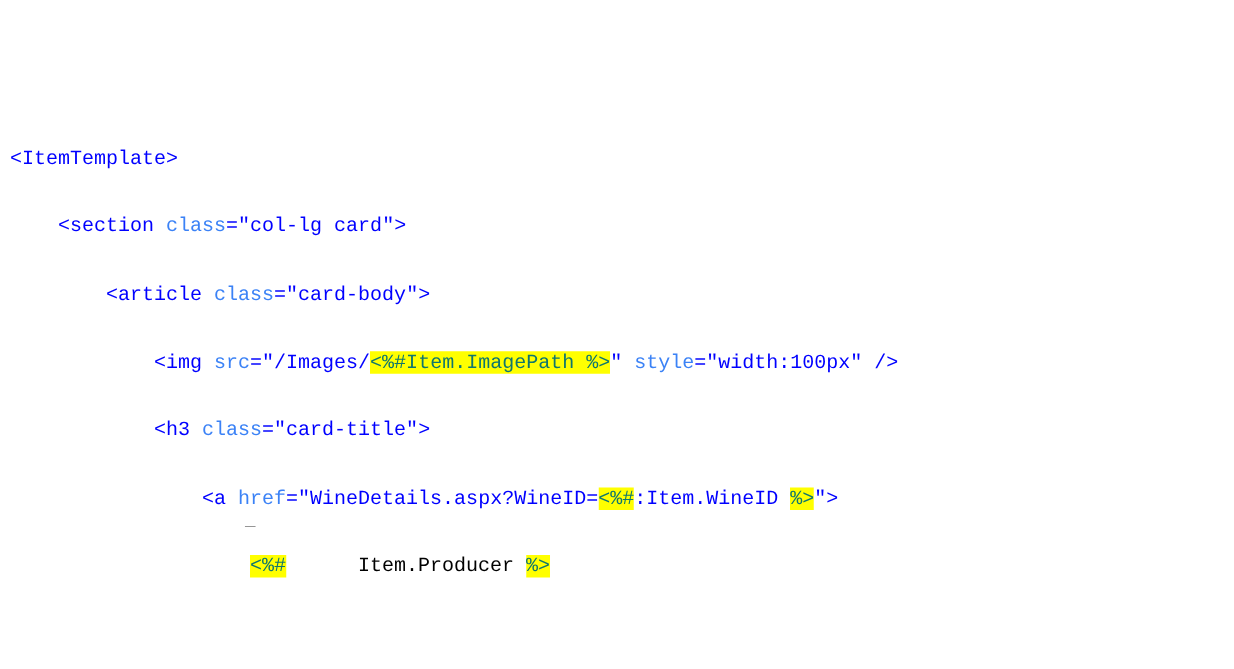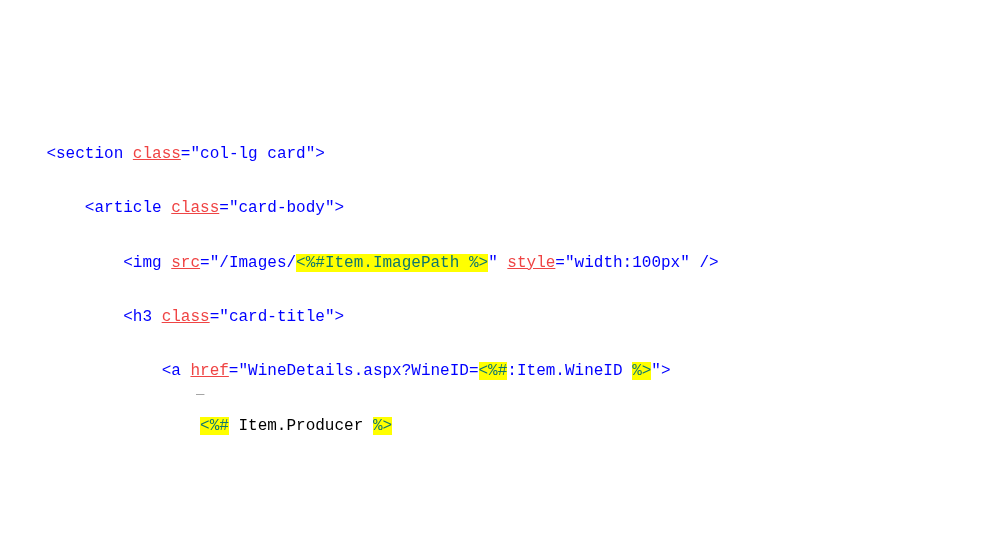--- a/index.html
+++ b/index.html
@@ -6,37 +6,37 @@
       margin: 0;
       padding: 5px 8px;
       font-family: Consolas, 'Courier New', monospace;
       font-size: 16px;
       line-height: 1.7;
       background: #ffffff;
       color: #000000;
       white-space: pre;
     }
     .tag { color: #0000ff; }
-    .attr-name { color: #ef4444; text-decoration: underline; }
+    .attr-name { color: #3b82f6; }
     .attr-val { color: #0000ff; }
-    .text { color: #000000; }
+    .text { color: #000000; padding-left: 48px; }
     .hl { background-color: #ffff00; color: #0f766e; }
     .line { display: block; position: relative; }
     .underscore {
       color: #808080;
       position: absolute;
       font-size: 14px;
     }
   </style>
 </head>
 <body>
 
 
 
-<div>
+<div><span class="line"><span></span><span class="tag">&lt;</span><span class="tag">ItemTemplate</span><span class="tag">&gt;</span></span>
 <span class="line"><span>    </span><span class="tag">&lt;</span><span class="tag">section</span><span> </span><span class="attr-name">class</span><span class="tag">=</span><span class="tag">"</span><span class="attr-val">col-lg card</span><span class="tag">"</span><span class="tag">&gt;</span></span>
 <span class="line"><span>        </span><span class="tag">&lt;</span><span class="tag">article</span><span> </span><span class="attr-name">class</span><span class="tag">=</span><span class="tag">"</span><span class="attr-val">card-body</span><span class="tag">"</span><span class="tag">&gt;</span></span>
 <span class="line"><span>            </span><span class="tag">&lt;</span><span class="tag">img</span><span> </span><span class="attr-name">src</span><span class="tag">=</span><span class="tag">"</span><span class="attr-val">/Images/</span><span class="hl">&lt;%#Item.ImagePath %&gt;</span><span class="tag">"</span><span> </span><span class="attr-name">style</span><span class="tag">=</span><span class="tag">"</span><span class="attr-val">width:100px</span><span class="tag">"</span><span class="tag"> /&gt;</span></span>
 <span class="line"><span>            </span><span class="tag">&lt;</span><span class="tag">h3</span><span> </span><span class="attr-name">class</span><span class="tag">=</span><span class="tag">"</span><span class="attr-val">card-title</span><span class="tag">"</span><span class="tag">&gt;</span></span>
 <span class="line"><span>                </span><span class="tag">&lt;</span><span class="tag">a</span><span> </span><span class="attr-name">href</span><span class="tag">=</span><span class="tag">"</span><span class="attr-val">WineDetails.aspx?WineID=</span><span class="hl">&lt;%#</span><span class="attr-val">:Item.WineID </span><span class="hl">%&gt;</span><span class="tag">"</span><span class="tag">&gt;</span><span class="underscore" style="left:188px; top:20px;">_</span></span>
 <span class="line"><span>                    </span><span class="hl">&lt;%#</span><span class="text"> Item.Producer </span><span class="hl">%&gt;</span></span>
 
 
 
 

